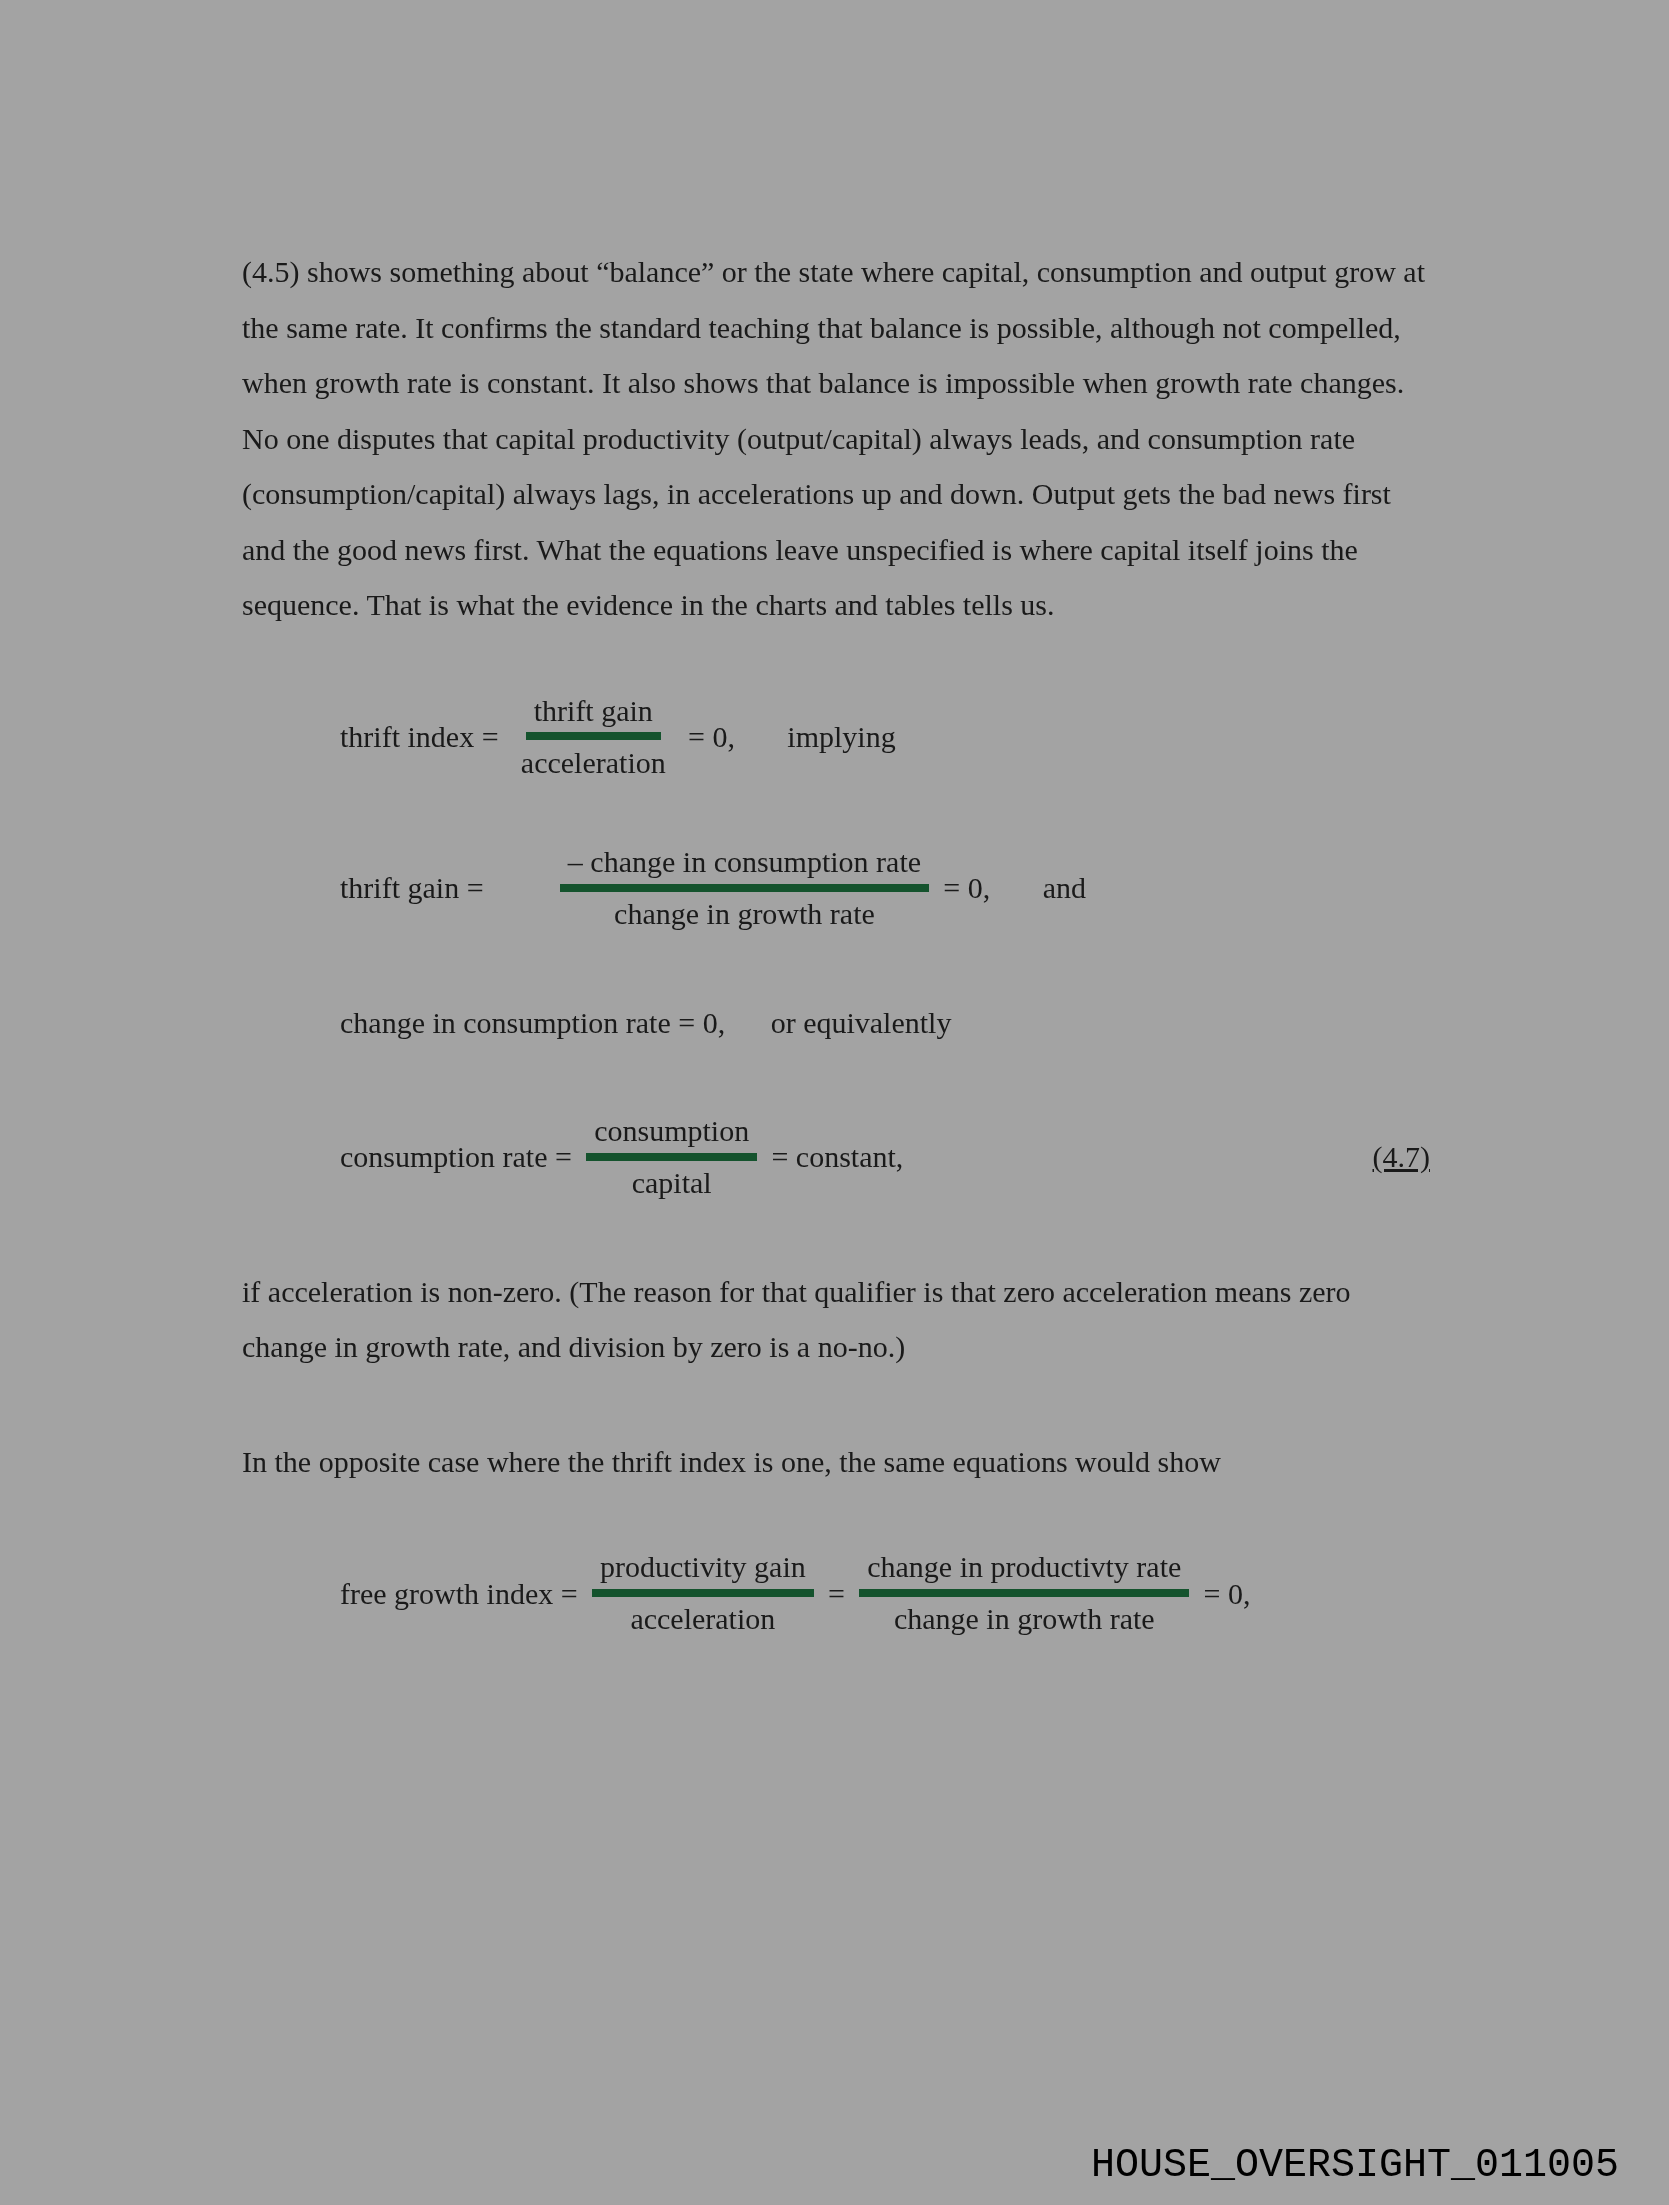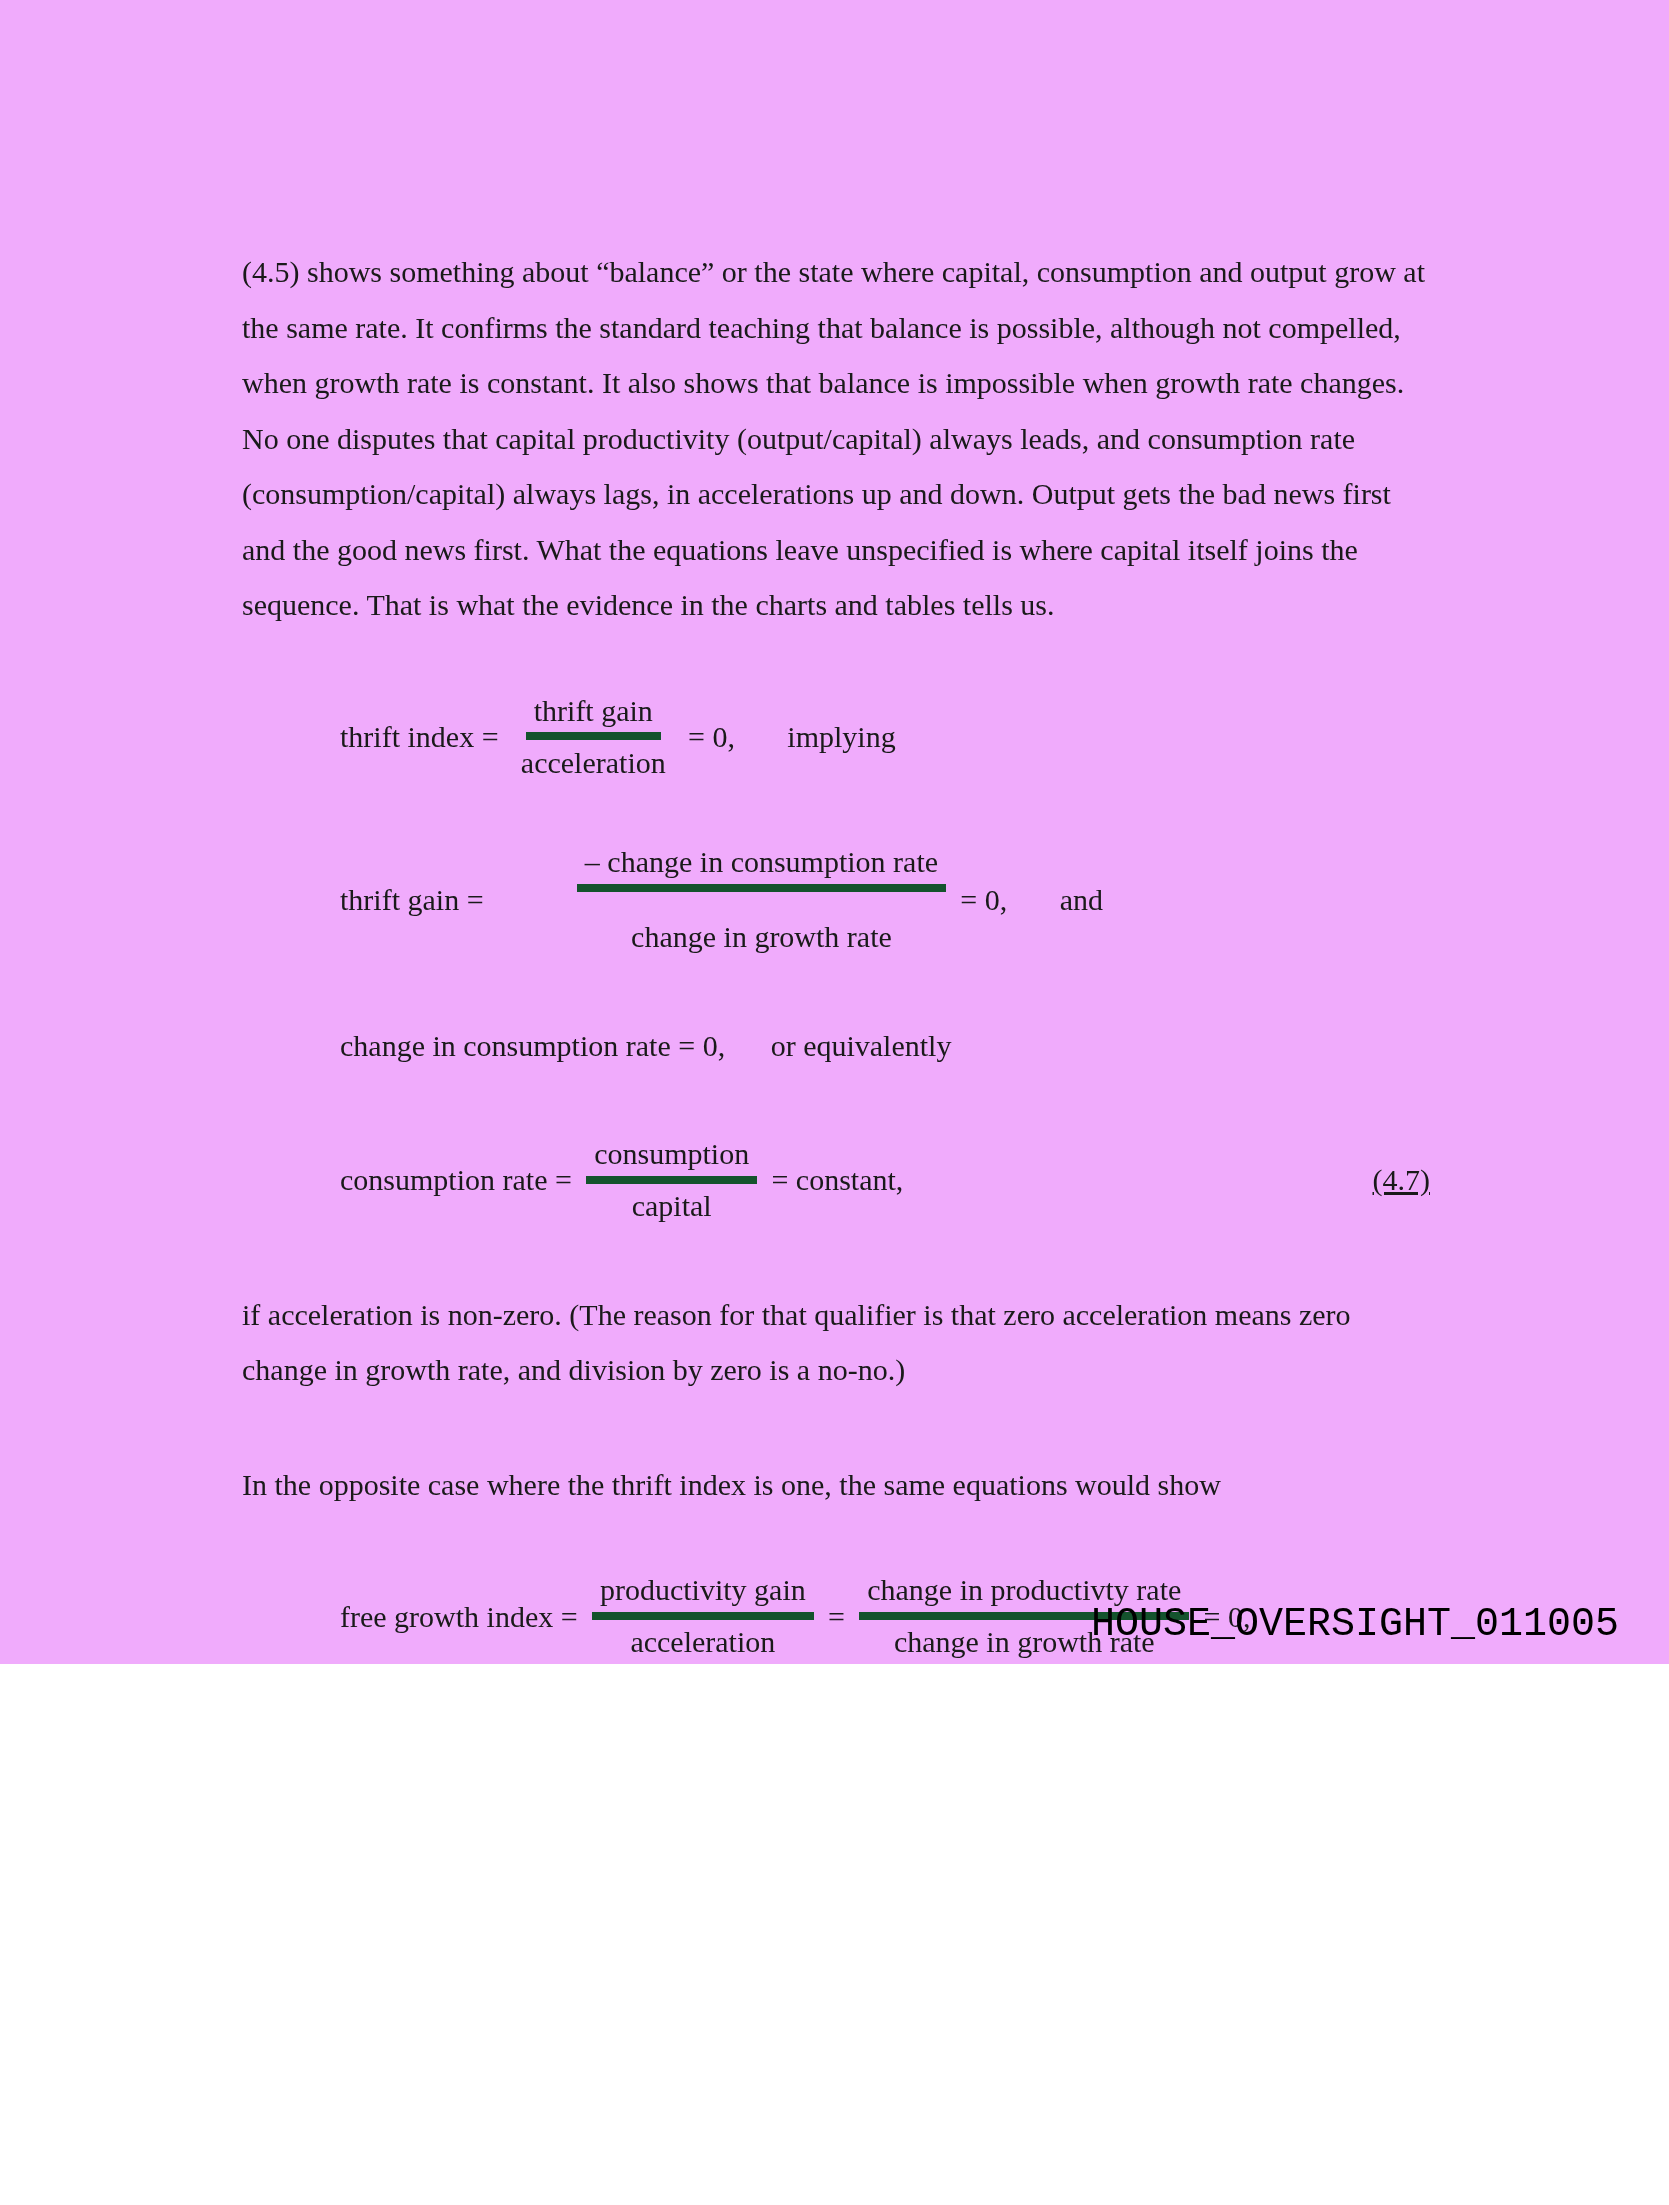--- a/index.html
+++ b/index.html
@@ -3,22 +3,22 @@
 <meta charset="utf-8">
 <style>
   html, body {
     margin: 0;
     padding: 0;
     background: #ffffff;
   }
   .page {
     position: relative;
     width: 1669px;
-    height: 1664px;
-    background: #f0abfc;
+    height: 2205px;
+    background: #a3a3a3;
     font-family: "Liberation Serif", serif;
     color: #1a1a1a;
     overflow: hidden;
   }
   .content {
     position: absolute;
     top: 244px;
     left: 242px;
     width: 1188px;
     font-size: 30px;
@@ -47,21 +47,21 @@
     text-align: center;
     line-height: 1.25;
   }
   .frac .num {
     border-bottom: 8px solid #14532d;
     padding: 0 7.9px 3.3px 7.9px;
   }
   .frac .den {
     padding: 3.3px 7.9px 0 7.9px;
   }
-  .gap-lg { margin-left: 79px; gap: 23px; }
+  .gap-lg { margin-left: 62px; }
   .tail   { margin-left: 38px; text-align: center; }
   .eq-label { margin-left: auto; text-decoration: underline; }
   .footer {
     position: absolute;
     left: 242px;
     right: 255px;
     top: 1972px;
     display: flex;
     align-items: baseline;
     justify-content: space-between;

